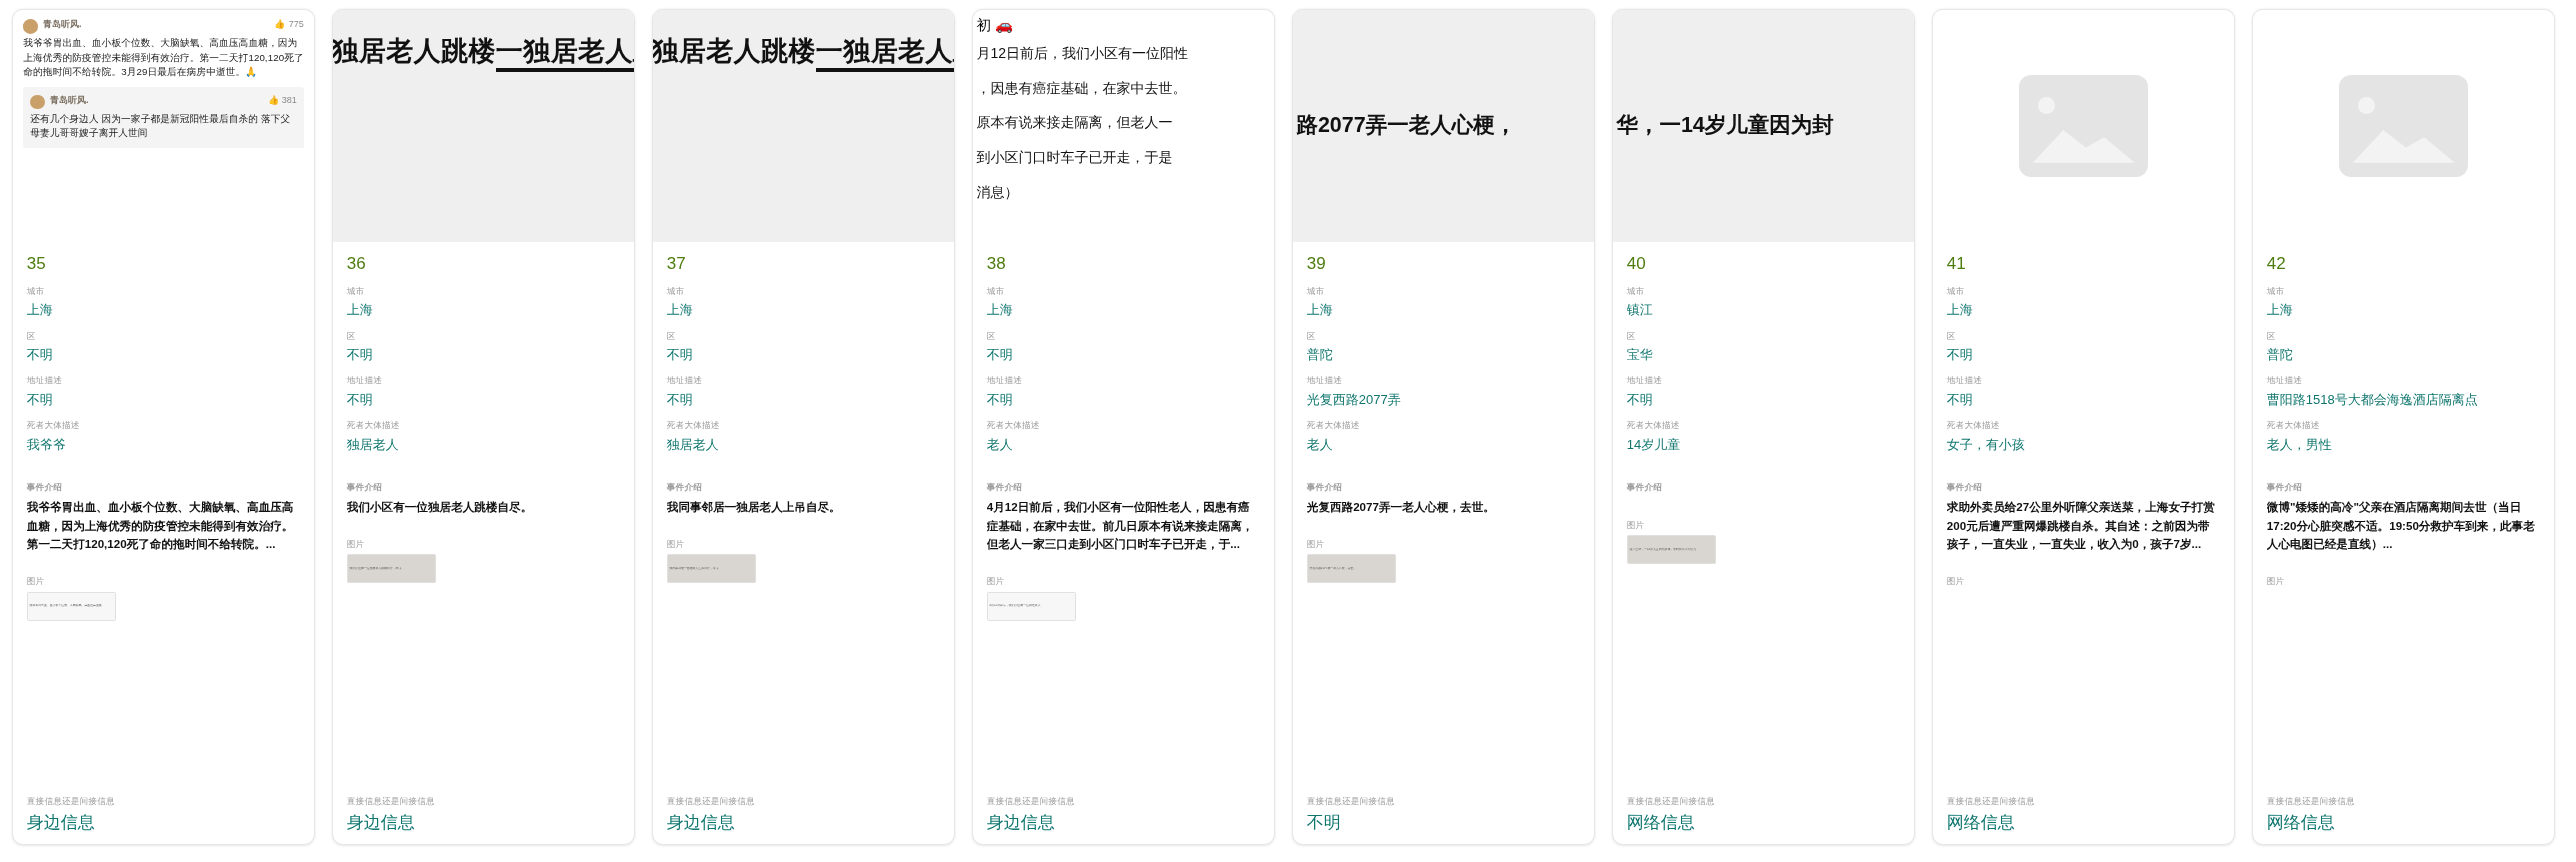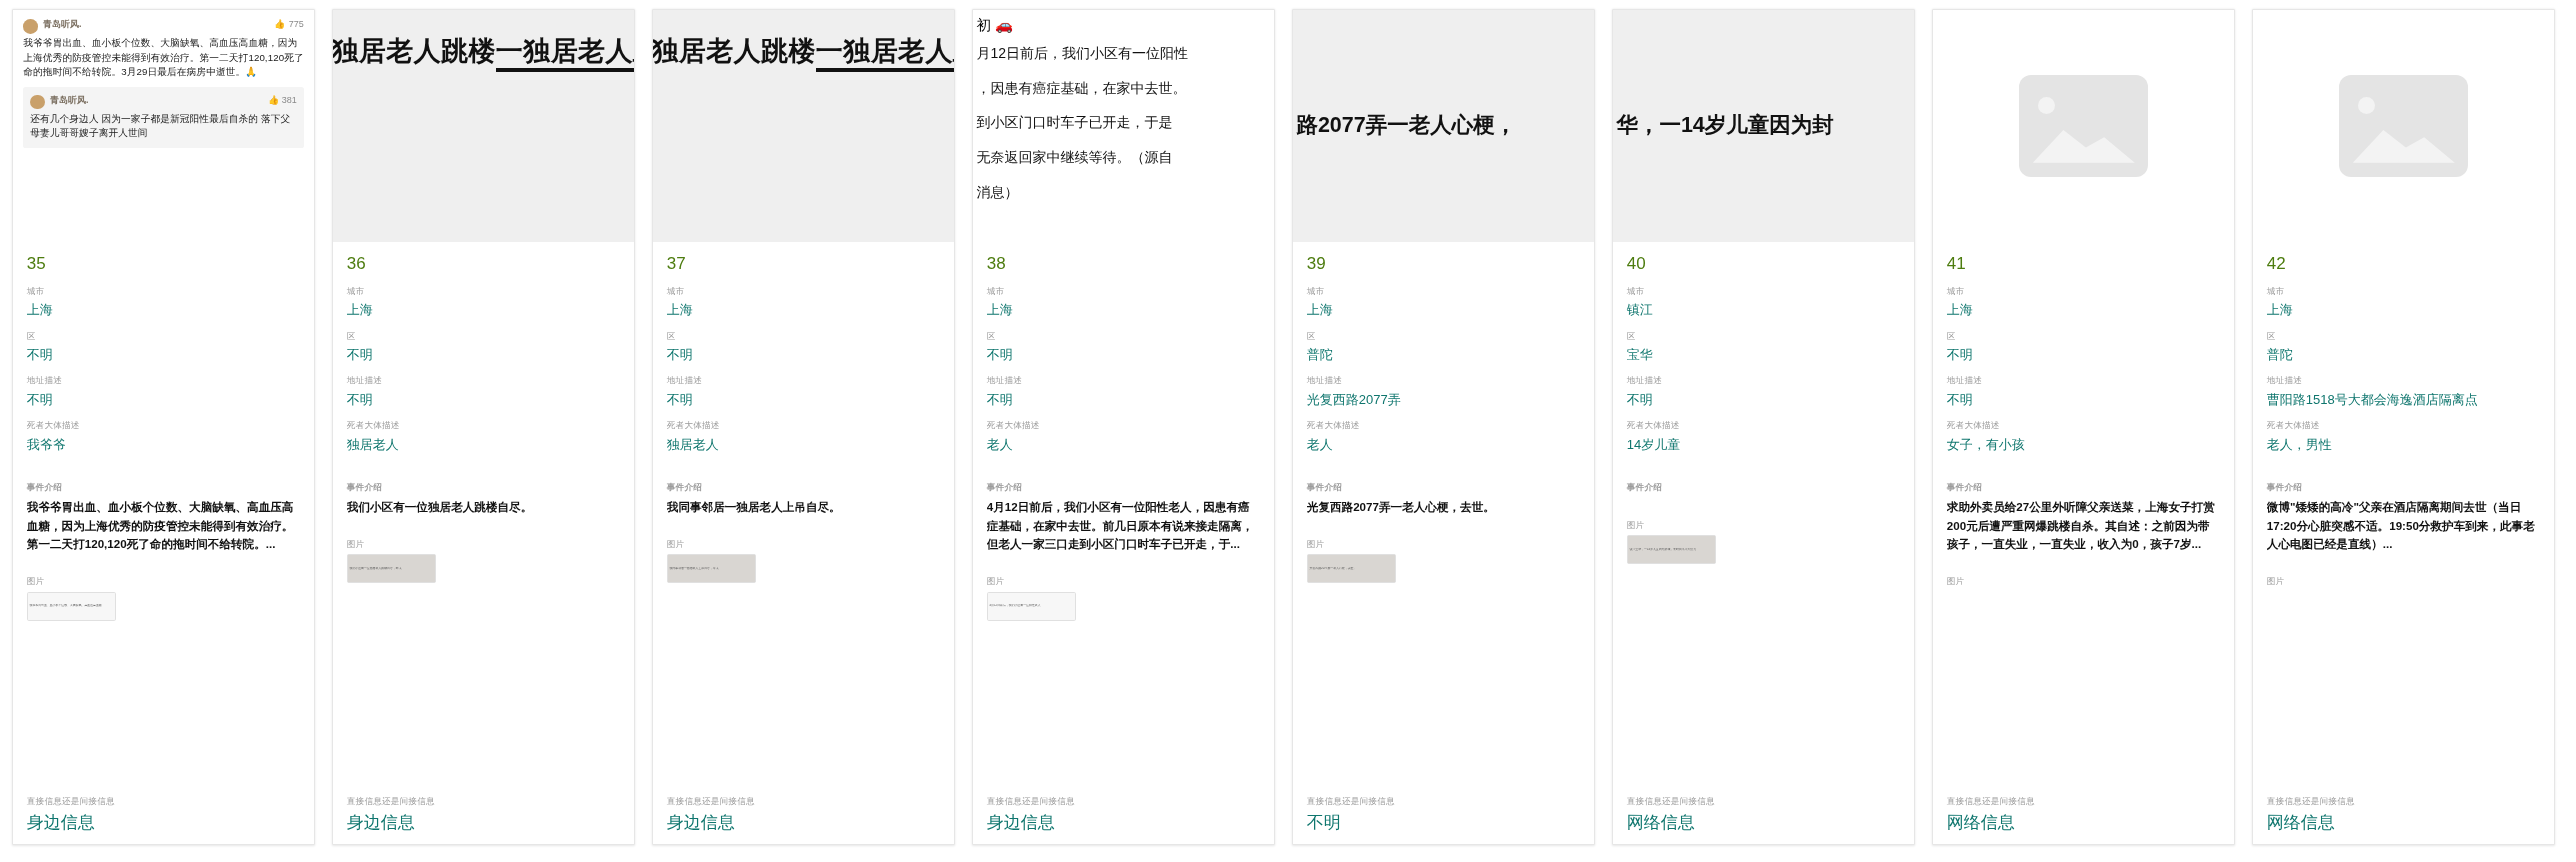--- a/index.html
+++ b/index.html
@@ -19,21 +19,21 @@
     padding: 8.6px 12px;
     box-sizing: border-box;
     height: 862px;
     align-items: flex-start;
   }
   .card {
     width: 303px;
     flex: 0 0 303px;
     background: #ffffff;
     border: 0.9px solid #e6e6e6;
-    border-radius: 1px;
+    border-radius: 11px;
     box-shadow: 0 0.9px 2.6px rgba(0,0,0,0.10);
     height: 836px;
     box-sizing: border-box;
     display: flex;
     flex-direction: column;
     overflow: hidden;
     position: relative;
   }
   
   .media {
@@ -395,22 +395,22 @@
       </div>
     </div>
   </div>
 
   <div class="card">
     <div class="media white">
       <div class="para-wrap">
         <div class="emoji-line">初 🚗</div>
         <div class="para">月12日前后，我们小区有一位阳性</div>
         <div class="para">，因患有癌症基础，在家中去世。</div>
+        <div class="para">原本有说来接走隔离，但老人一</div>
         <div class="para">到小区门口时车子已开走，于是</div>
-        <div class="para">无奈返回家中继续等待。（源自</div>
         <div class="para">消息）</div>
       </div>
     </div>
     <div class="body">
       <div class="rownum">38</div>
       <div class="field">
         <div class="label">城市</div>
         <div class="value">上海</div>
       </div>
       <div class="field">

